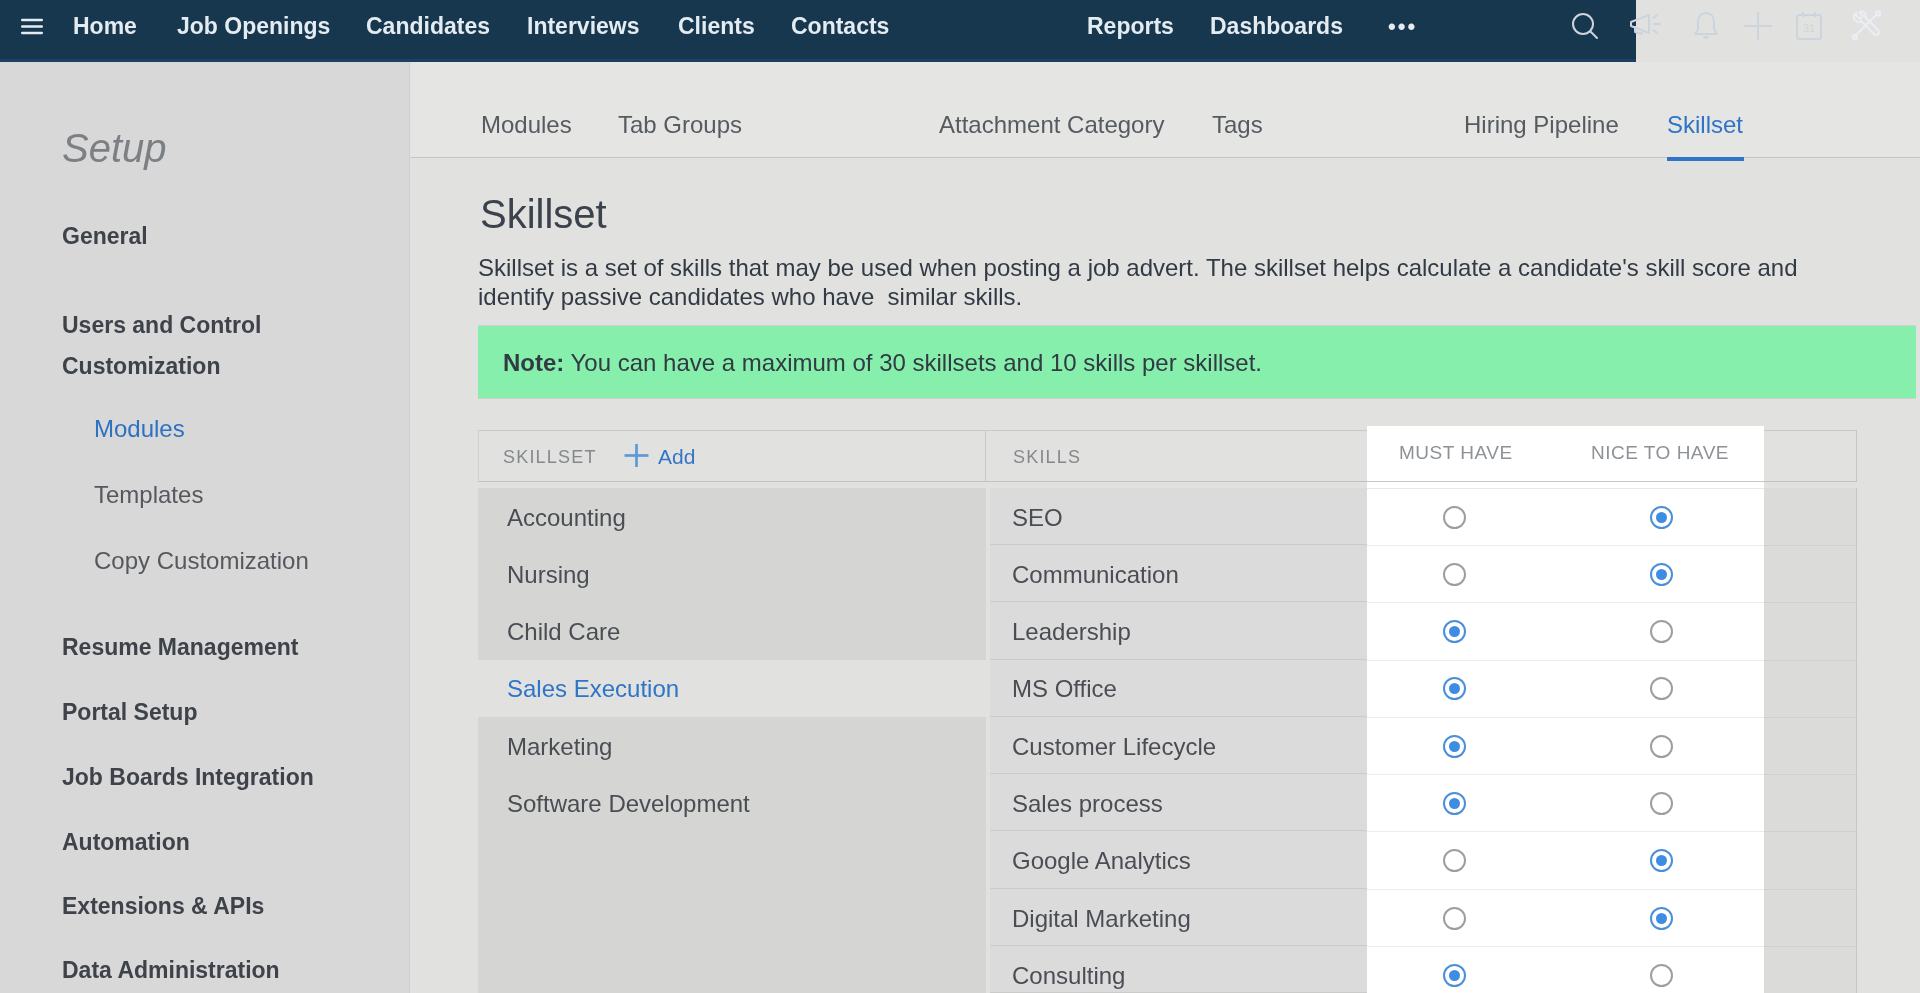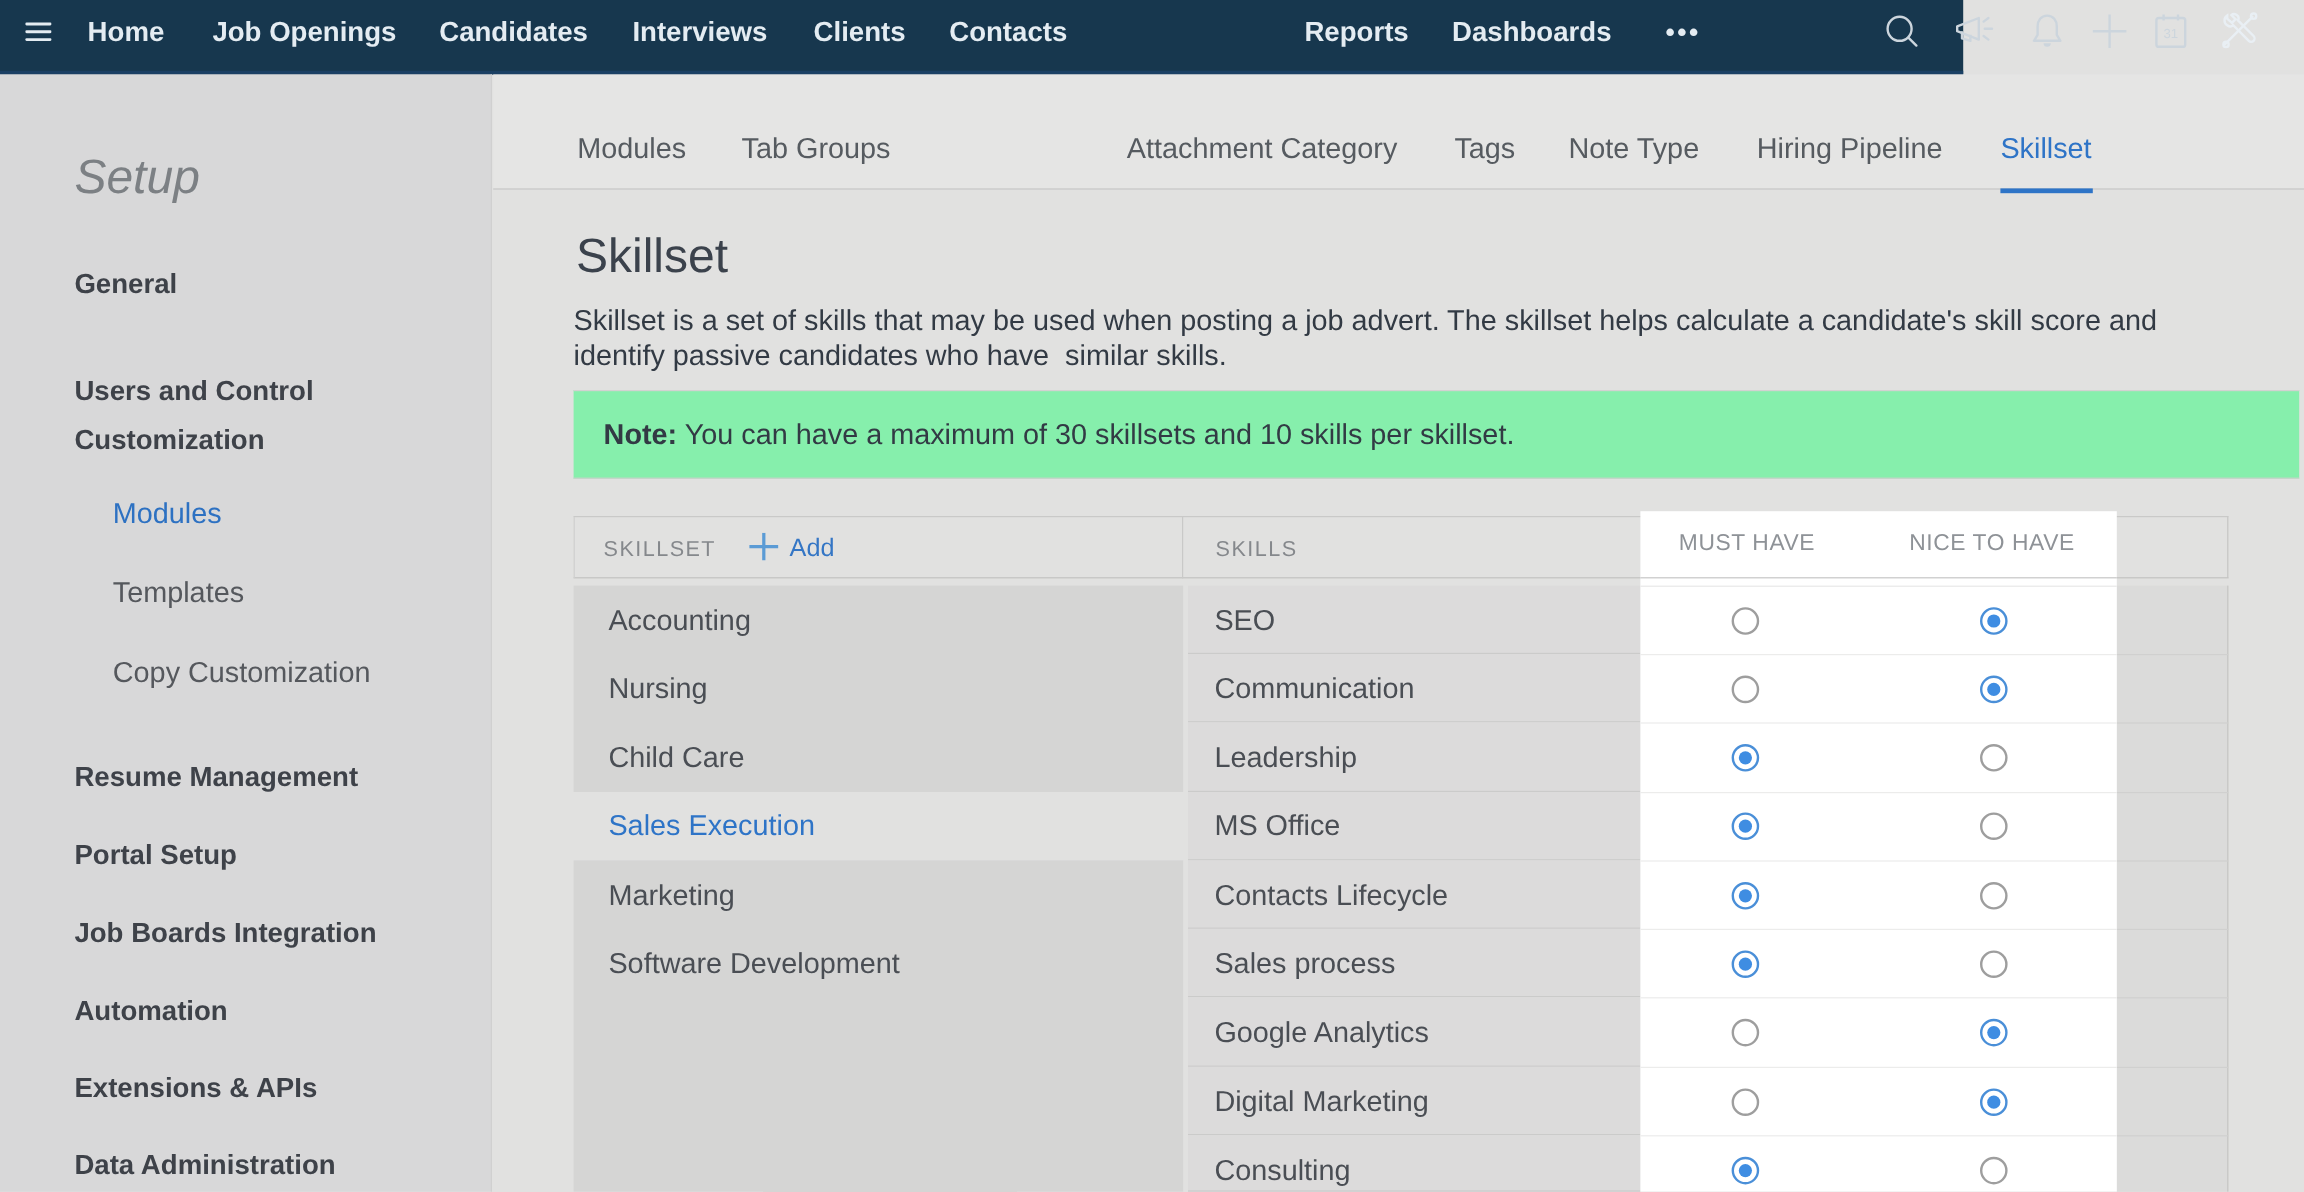--- a/index.html
+++ b/index.html
@@ -126,21 +126,20 @@
 <div class="sitem" style="top:828px;">Automation</div>
 <div class="sitem" style="top:892px;">Extensions &amp; APIs</div>
 <div class="sitem" style="top:956px;">Data Administration</div>
 
 <div id="content">
   <div id="tabbar"></div>
   <div class="tab" style="left:70px;">Modules</div>
   <div class="tab" style="left:207px;">Tab Groups</div>
   <div class="tab" style="left:528px;">Attachment Category</div>
   <div class="tab" style="left:801px;">Tags</div>
-  <div class="tab" style="left:896px;">Note Type</div>
   <div class="tab" style="left:1053px;">Hiring Pipeline</div>
   <div class="tab" style="left:1256px; color:#2e74c7;">Skillset</div>
   <div class="abs" style="left:1256px; top:95px; width:77px; height:4px; background:#2e74c7;"></div>
 
   <div class="h1" style="left:69px; top:130px;">Skillset</div>
   <div class="para" style="left:67px; top:191px; width:1400px;">Skillset is a set of skills that may be used when posting a job advert. The skillset helps calculate a candidate's skill score and<br>identify passive candidates who have&nbsp; similar skills.</div>
 
   <div id="notebox" style="left:67px; top:263px; width:1438px; height:74px;">
     <span style="position:absolute; left:25px; top:23px;"><b>Note:</b> You can have a maximum of 30 skillsets and 10 skills per skillset.</span>
   </div>
@@ -174,21 +173,21 @@
   <div class="skillcell" style="top:598px; height:57px;"></div>
   <div class="skillcell" style="top:655px; height:57px;"></div>
   <div class="skillcell" style="top:712px; height:57px;"></div>
   <div class="skillcell" style="top:769px; height:58px;"></div>
   <div class="skillcell" style="top:827px; height:57px;"></div>
   <div class="skillcell" style="top:884px; height:47px;"></div>
   <div class="cell" style="left:601px; top:441px;">SEO</div>
   <div class="cell" style="left:601px; top:498px;">Communication</div>
   <div class="cell" style="left:601px; top:555px;">Leadership</div>
   <div class="cell" style="left:601px; top:612px;">MS Office</div>
-  <div class="cell" style="left:601px; top:670px;">Contacts Lifecycle</div>
+  <div class="cell" style="left:601px; top:670px;">Customer Lifecycle</div>
   <div class="cell" style="left:601px; top:727px;">Sales process</div>
   <div class="cell" style="left:601px; top:784px;">Google Analytics</div>
   <div class="cell" style="left:601px; top:842px;">Digital Marketing</div>
   <div class="cell" style="left:601px; top:899px;">Consulting</div>
 
   <div class="abs" style="left:1353px; top:426px; width:93px; height:505px; background:#dbdbda; border-right:1px solid #c5c5c4;"></div>
   <div class="abs" style="left:1353px; top:483px; width:93px; height:1px; background:#d0d0cf;"></div>
   <div class="abs" style="left:1353px; top:540px; width:93px; height:1px; background:#d0d0cf;"></div>
   <div class="abs" style="left:1353px; top:598px; width:93px; height:1px; background:#d0d0cf;"></div>
   <div class="abs" style="left:1353px; top:655px; width:93px; height:1px; background:#d0d0cf;"></div>

